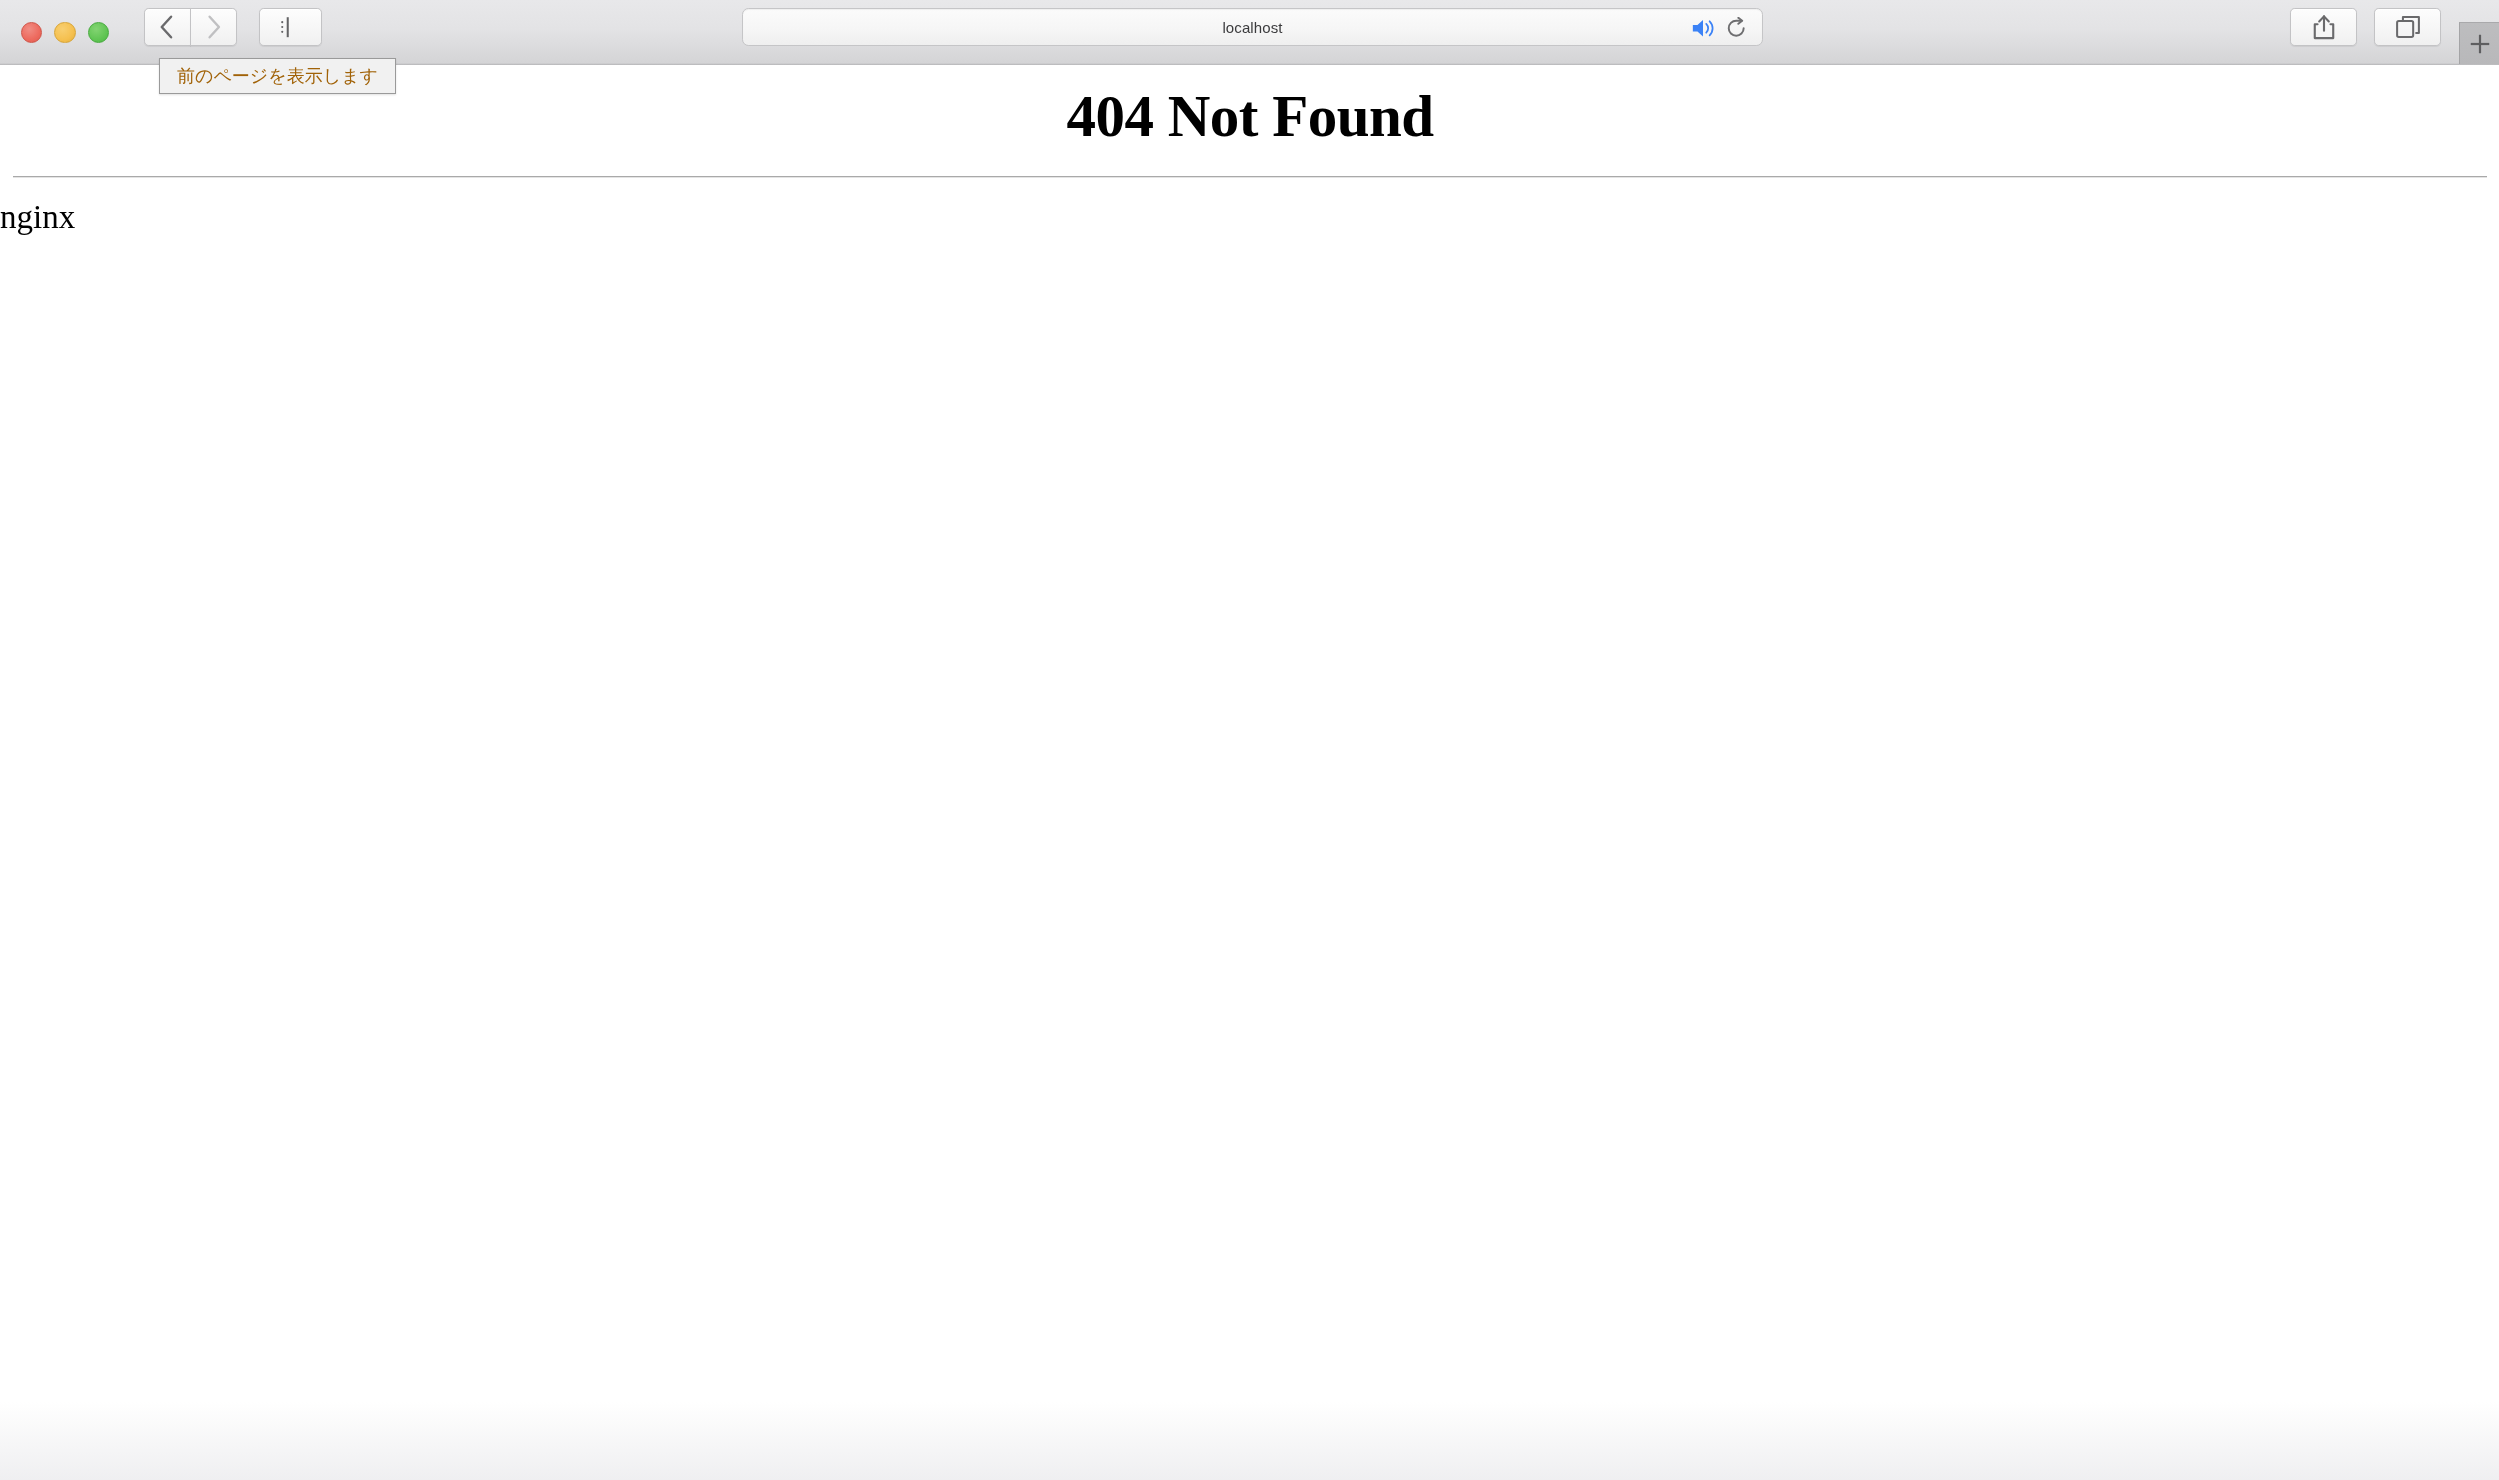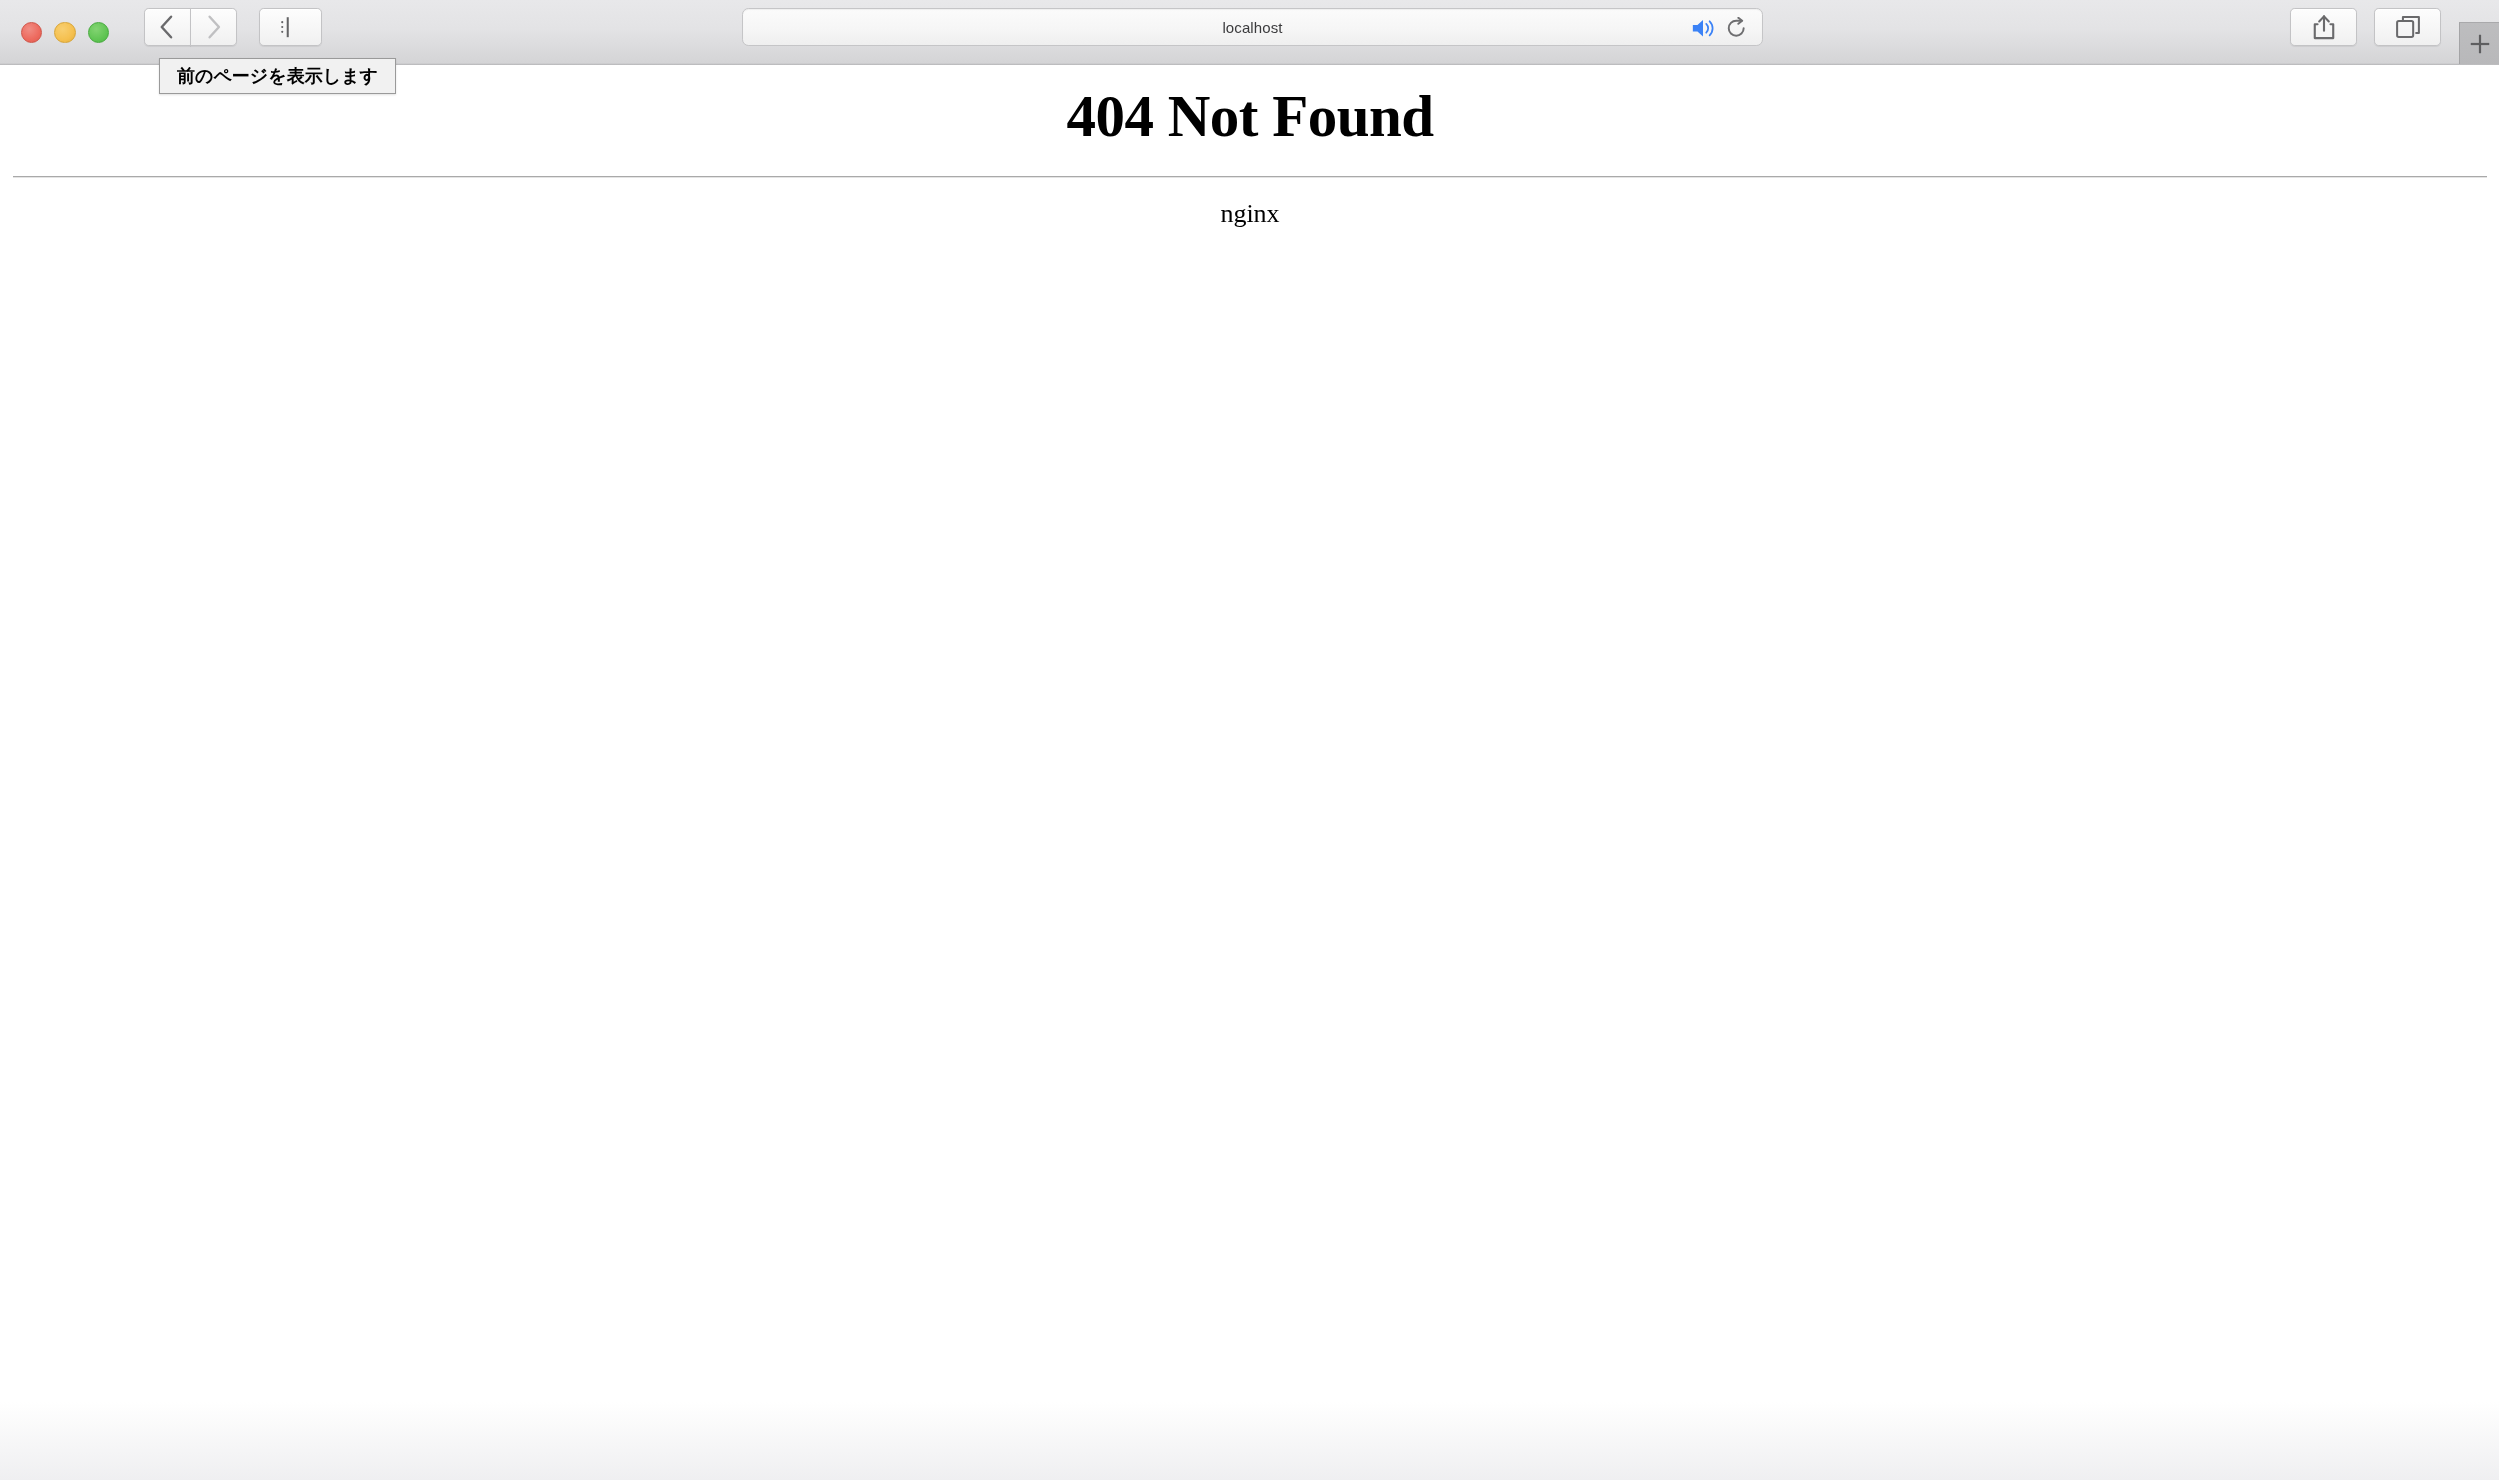--- a/index.html
+++ b/index.html
@@ -133,23 +133,22 @@
     box-sizing: border-box;
     display: flex;
     align-items: center;
     justify-content: center;
     z-index: 40;
     box-shadow: 0 0.9px 1.9px rgba(0,0,0,0.12);
   }
   #tooltip-text {
     font-family: "DejaVu Sans", "Liberation Sans", sans-serif;
     font-size: 18px;
-    color: #000000;
+    color: #a16207;
     white-space: nowrap;
-    font-weight: bold;
   }
 
   
   #page {
     position: absolute;
     left: 0;
     top: 65px;
     width: 2500px;
     height: 1416px;
     background: #ffffff;
@@ -169,23 +168,23 @@
   #page-hr {
     margin: 28px 13px 0 13px;
     border: 0;
     border-top: 1.9px solid #a9a9a9;
     border-bottom: 0.9px solid #e4e4e4;
     height: 0;
   }
   #page-server {
     margin: 0;
     padding-top: 20.6px;
-    text-align: center;
+    text-align: left;
     font-family: "Liberation Serif", "DejaVu Serif", serif;
-    font-size: 26px;
+    font-size: 33px;
     color: #000000;
   }
 
   
   #bottom-fade {
     position: absolute;
     left: 0;
     bottom: 0;
     width: 2500px;
     height: 79px;

